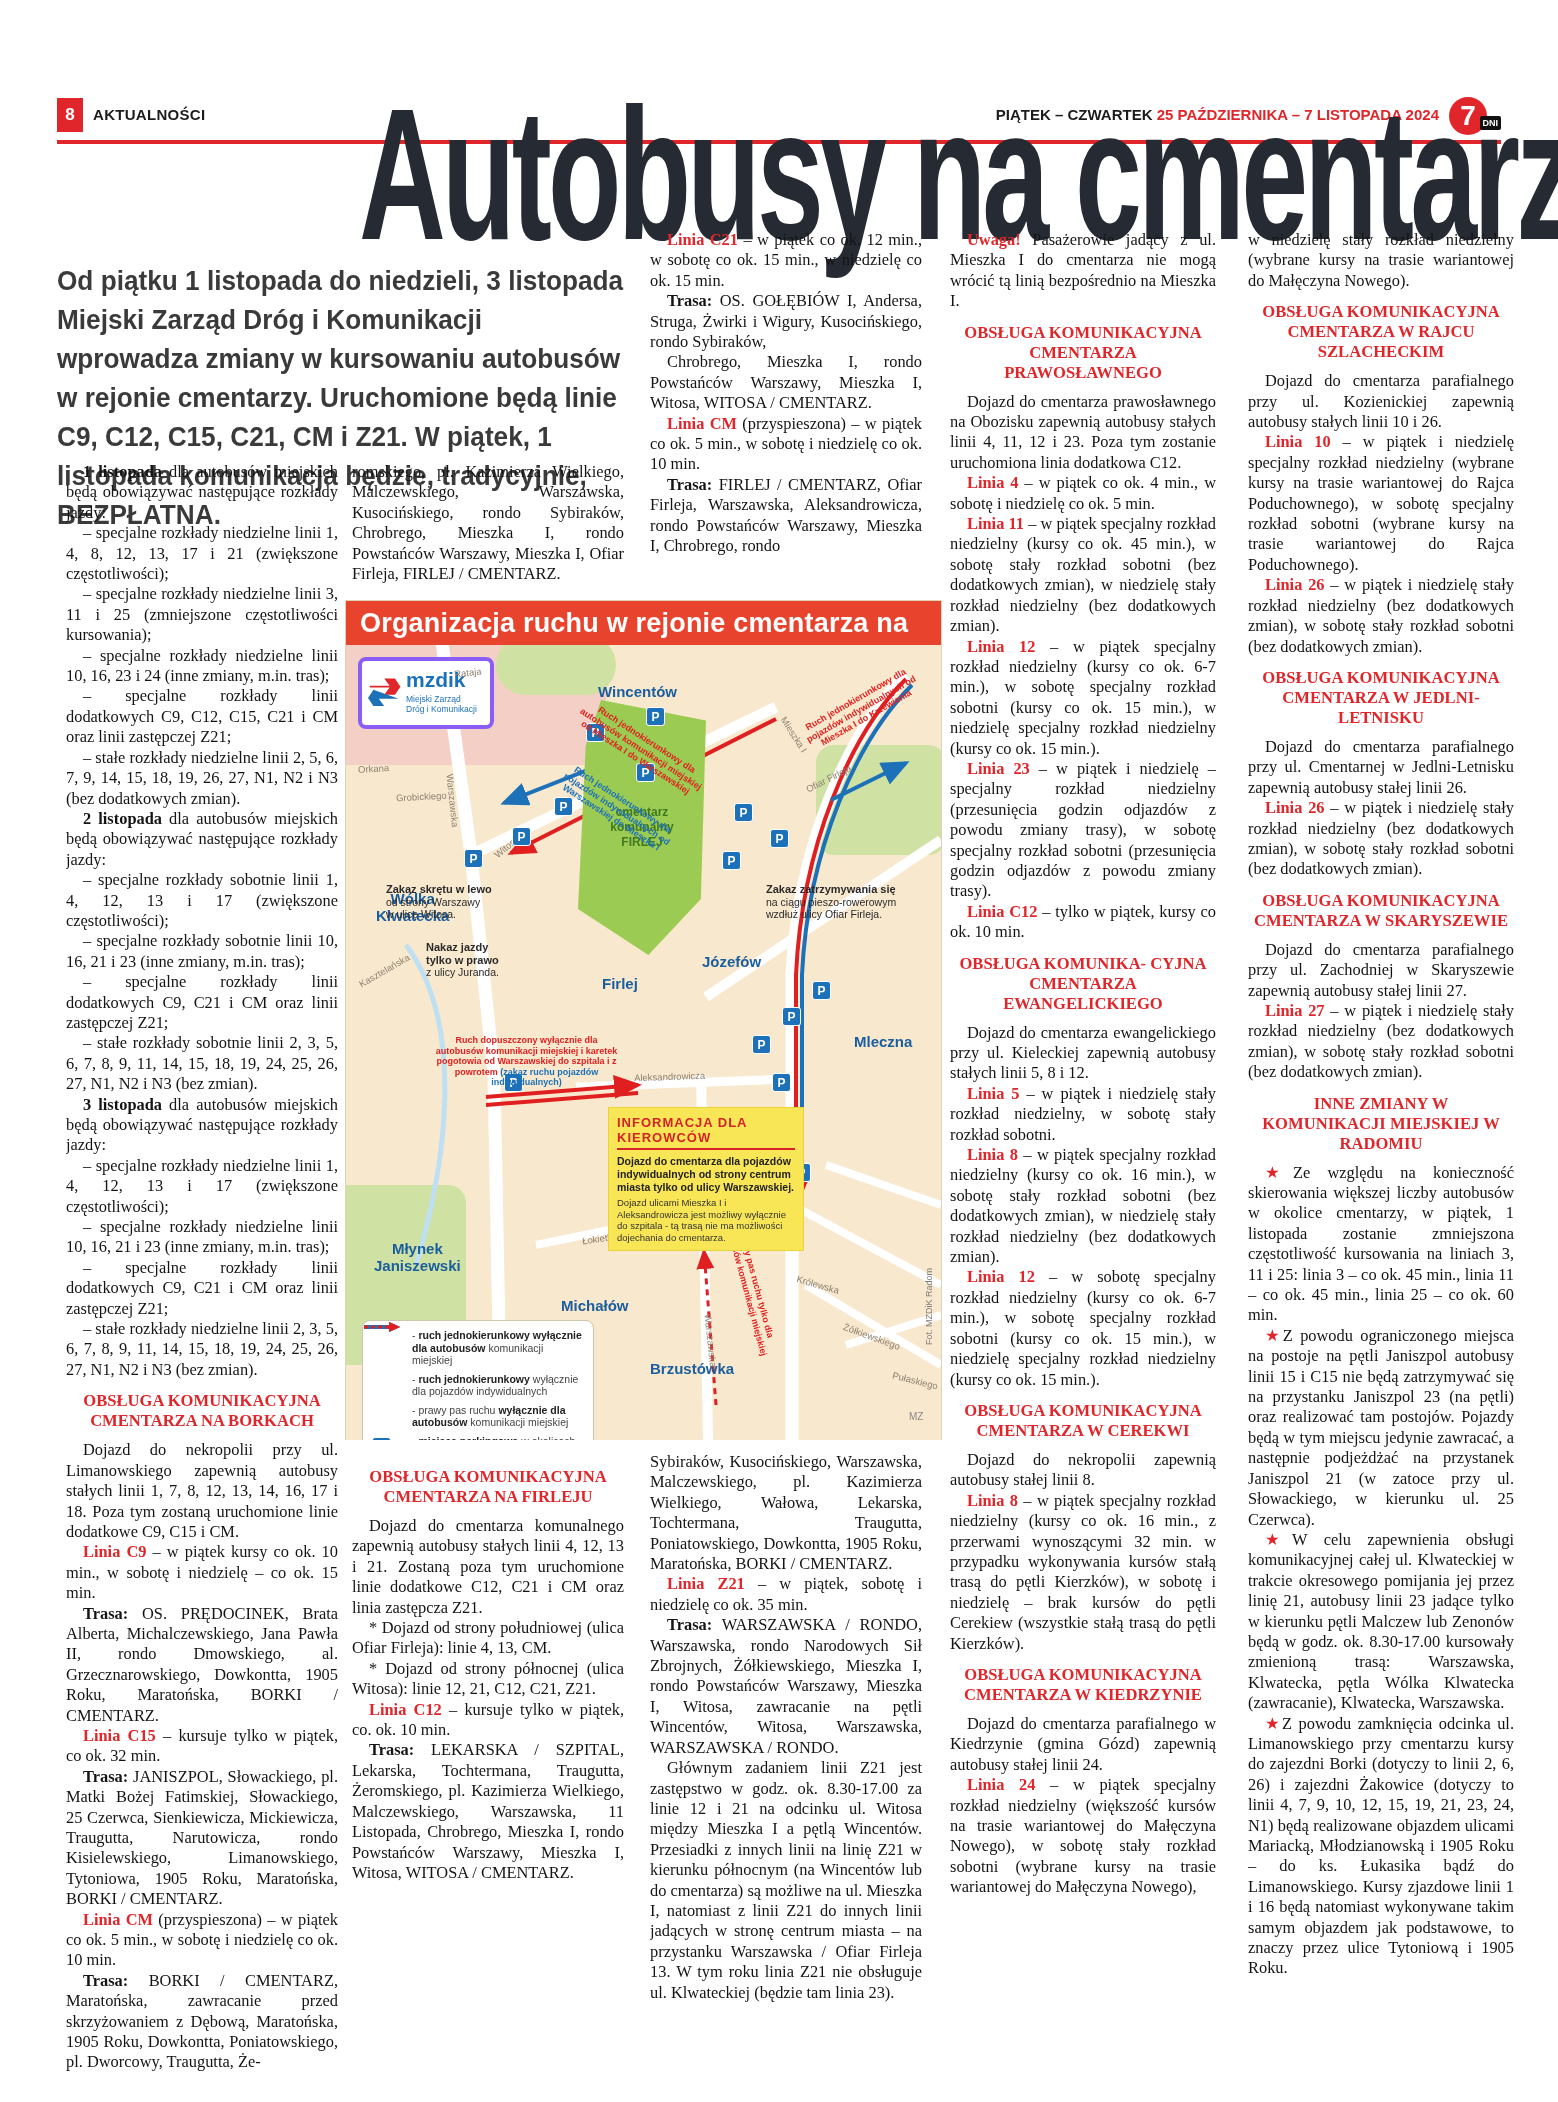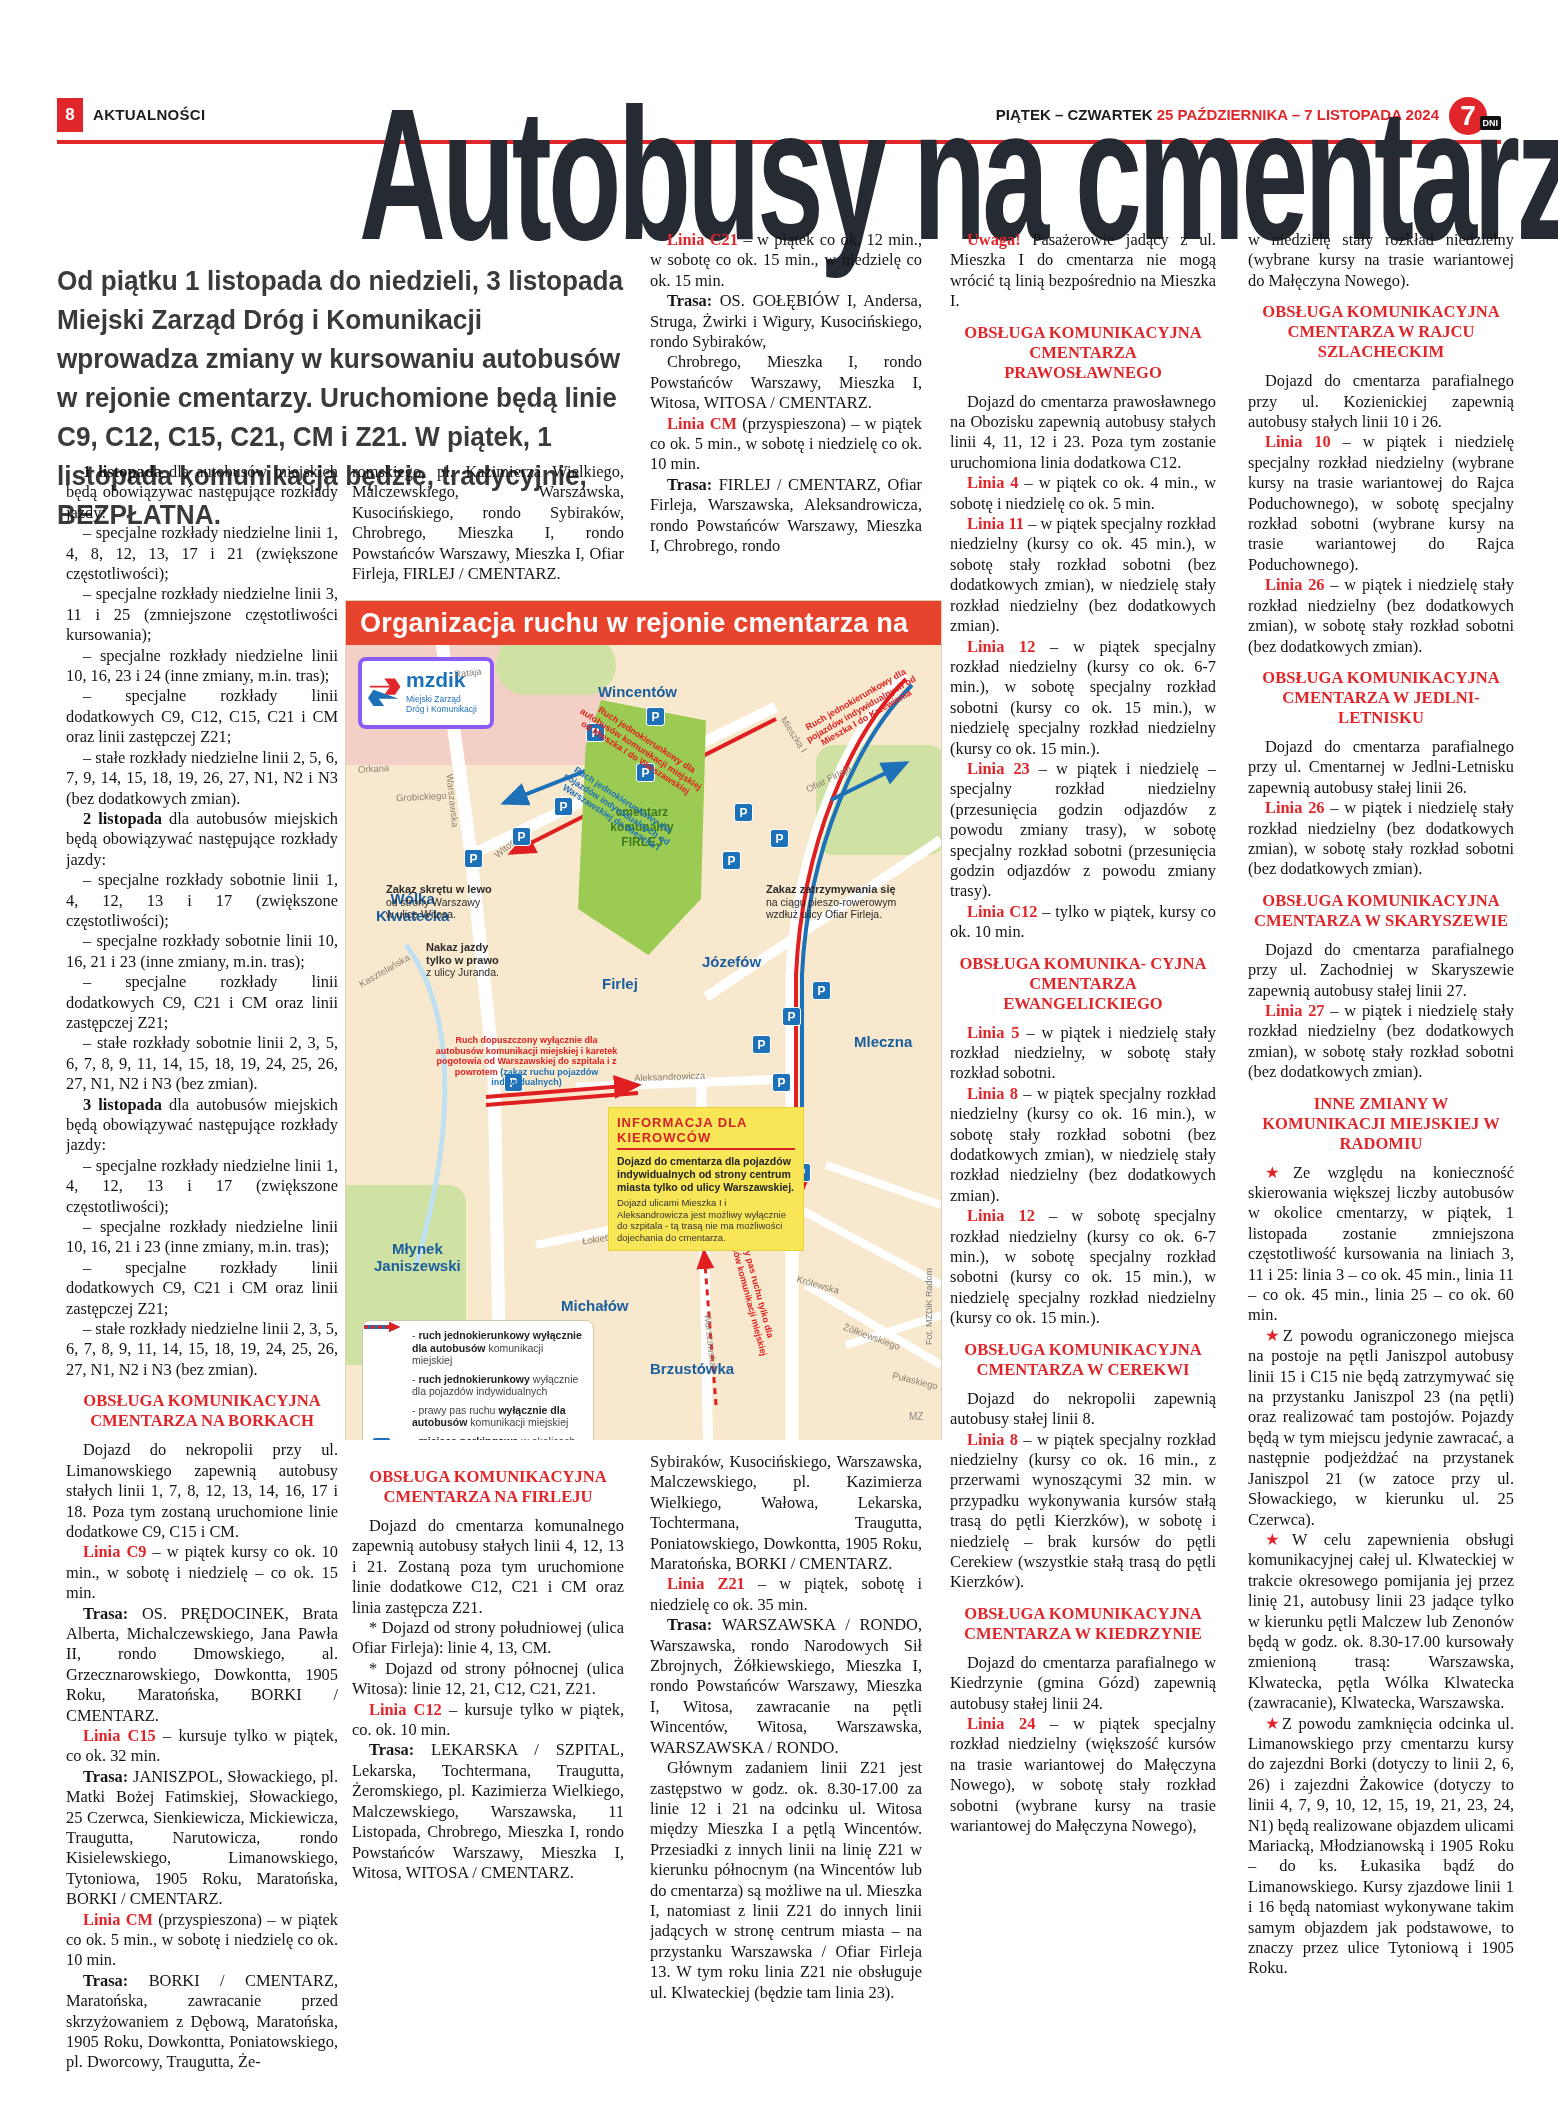--- a/index.html
+++ b/index.html
@@ -142,20 +142,21 @@
   <div class="col" style="left:950px;top:230px;width:266px;height:1866px;">
       <p class="para"><span class="lead-r">Uwaga!</span> Pasażerowie jadący z ul. Mieszka I do cmentarza nie mogą wrócić tą linią bezpośrednio na Mieszka I.</p>
       <p class="rhead">OBSŁUGA KOMUNIKACYJNA CMENTARZA PRAWOSŁAWNEGO</p>
       <p class="para">Dojazd do cmentarza prawosławnego na Obozisku zapewnią autobusy stałych linii 4, 11, 12 i 23. Poza tym zostanie uruchomiona linia dodatkowa C12.</p>
       <p class="para"><span class="lead-r">Linia 4</span> – w piątek co ok. 4 min., w sobotę i niedzielę co ok. 5 min.</p>
       <p class="para"><span class="lead-r">Linia 11</span> – w piątek specjalny rozkład niedzielny (kursy co ok. 45 min.), w sobotę stały rozkład sobotni (bez dodatkowych zmian), w niedzielę stały rozkład niedzielny (bez dodatkowych zmian).</p>
       <p class="para"><span class="lead-r">Linia 12</span> – w piątek specjalny rozkład niedzielny (kursy co ok. 6-7 min.), w sobotę specjalny rozkład sobotni (kursy co ok. 15 min.), w niedzielę specjalny rozkład niedzielny (kursy co ok. 15 min.).</p>
       <p class="para"><span class="lead-r">Linia 23</span> – w piątek i niedzielę – specjalny rozkład niedzielny (przesunięcia godzin odjazdów z powodu zmiany trasy), w sobotę specjalny rozkład sobotni (przesunięcia godzin odjazdów z powodu zmiany trasy).</p>
       <p class="para"><span class="lead-r">Linia C12</span> – tylko w piątek, kursy co ok. 10 min.</p>
       <p class="rhead">OBSŁUGA KOMUNIKA- CYJNA CMENTARZA EWANGELICKIEGO</p>
+      <p class="para">Dojazd do cmentarza ewangelickiego przy ul. Kieleckiej zapewnią autobusy stałych linii 5, 8 i 12.</p>
       <p class="para"><span class="lead-r">Linia 5</span> – w piątek i niedzielę stały rozkład niedzielny, w sobotę stały rozkład sobotni.</p>
       <p class="para"><span class="lead-r">Linia 8</span> – w piątek specjalny rozkład niedzielny (kursy co ok. 16 min.), w sobotę stały rozkład sobotni (bez dodatkowych zmian), w niedzielę stały rozkład niedzielny (bez dodatkowych zmian).</p>
       <p class="para"><span class="lead-r">Linia 12</span> – w sobotę specjalny rozkład niedzielny (kursy co ok. 6-7 min.), w sobotę specjalny rozkład sobotni (kursy co ok. 15 min.), w niedzielę specjalny rozkład niedzielny (kursy co ok. 15 min.).</p>
       <p class="rhead">OBSŁUGA KOMUNIKACYJNA CMENTARZA W CEREKWI</p>
       <p class="para">Dojazd do nekropolii zapewnią autobusy stałej linii 8.</p>
       <p class="para"><span class="lead-r">Linia 8</span> – w piątek specjalny rozkład niedzielny (kursy co ok. 16 min., z przerwami wynoszącymi 32 min. w przypadku wykonywania kursów stałą trasą do pętli Kierzków), w sobotę i niedzielę – brak kursów do pętli Cerekiew (wszystkie stałą trasą do pętli Kierzków).</p>
       <p class="rhead">OBSŁUGA KOMUNIKACYJNA CMENTARZA W KIEDRZYNIE</p>
       <p class="para">Dojazd do cmentarza parafialnego w Kiedrzynie (gmina Gózd) zapewnią autobusy stałej linii 24.</p>
       <p class="para"><span class="lead-r">Linia 24</span> – w piątek specjalny rozkład niedzielny (większość kursów na trasie wariantowej do Małęczyna Nowego), w sobotę stały rozkład sobotni (wybrane kursy na trasie wariantowej do Małęczyna Nowego),</p>
     </div>

